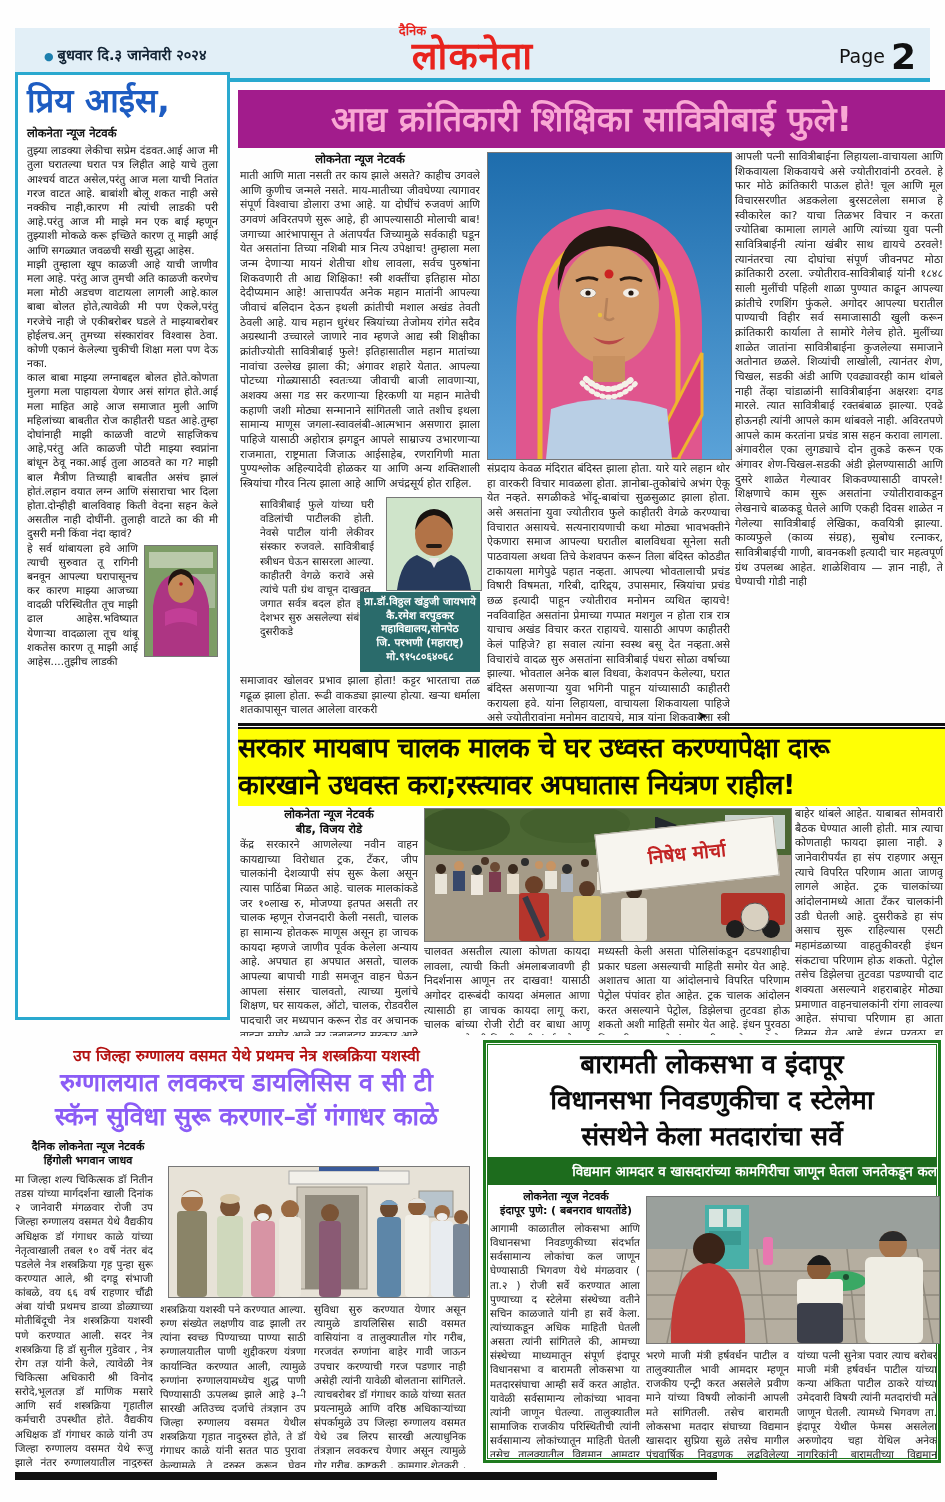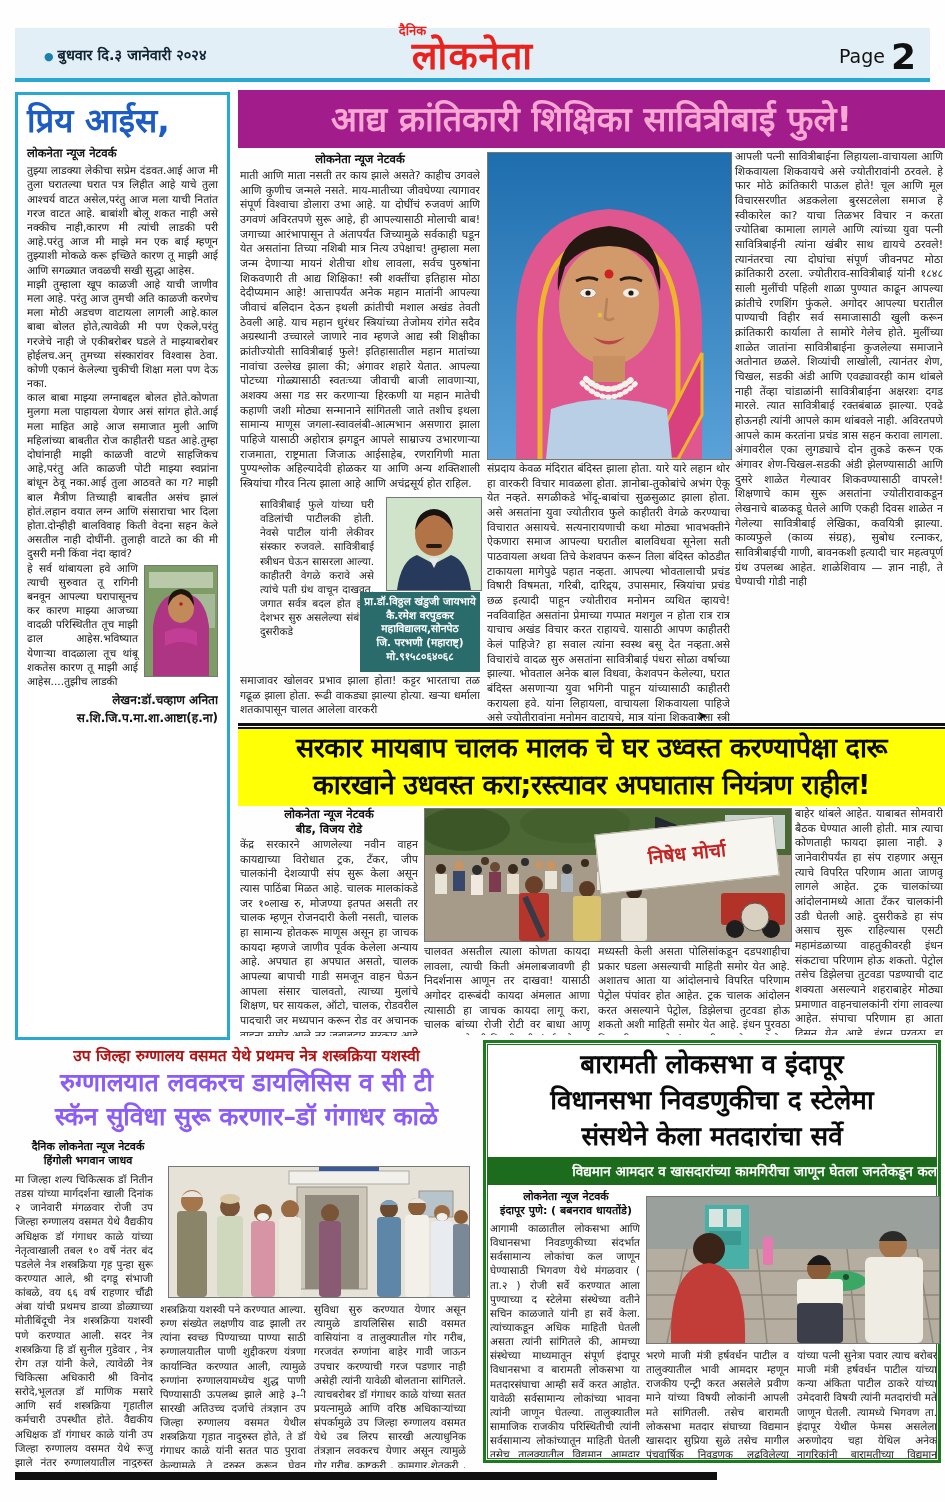--- a/index.html
+++ b/index.html
@@ -13,34 +13,34 @@
   
   #header-band{left:15px;top:28px;width:915px;height:50px;background:#e2eff7;border-bottom:4px solid #29a9cf;}
   #date-line{left:8px;top:16px;font-size:14.5px;font-weight:bold;color:#123;margin-left:21px;}
   #date-bullet{color:#1d7fae;font-size:11px;margin-right:4px;}
   #masthead{left:0;top:-4px;width:915px;text-align:center;color:#e8231d;line-height:1;}
   #masthead-top{display:block;font-size:13px;font-weight:bold;margin-left:-120px;}
   #masthead-main{display:block;font-size:38px;font-weight:bold;letter-spacing:1px;}
   #page-num{right:14px;top:8px;font-size:19px;color:#111;}
   #page-num b{font-size:36px;vertical-align:-6px;}
   
-  #letter-box{left:15px;top:92px;width:215px;height:948px;border:3px solid #2aa9cf;background:#fff;
+  #letter-box{left:15px;top:72px;width:215px;height:948px;border:3px solid #2aa9cf;background:#fff;
               box-sizing:border-box;padding:6px 9px;overflow:hidden;}
   #letter-title{color:#1d5cc2;font-size:33px;font-weight:bold;line-height:1.1;margin:2px 0 6px 0;}
   #letter-byline{font-weight:bold;font-size:11.5px;margin-bottom:3px;}
   .letter-body{font-size:10.6px;line-height:1.34;text-align:justify;white-space:pre-line;}
   #letter-author{font-weight:bold;font-size:12px;text-align:right;line-height:1.45;margin-top:4px;}
   
   #a1-headline{left:238px;top:90px;width:707px;height:58px;background:#a21c8c;color:#f9a8d4;
                font-weight:bold;font-size:34px;text-align:center;line-height:58px;white-space:nowrap;overflow:hidden;}
   .cap-box{background:#2a6b6b;color:#fff;font-weight:bold;font-size:10.5px;line-height:1.3;
            text-align:center;padding:3px 2px;box-sizing:border-box;overflow:hidden;}
   
   #a2-headline{left:238px;top:727px;width:707px;height:77px;background:#ffff05;color:#0a0a0a;
-               font-weight:bold;text-align:center;overflow:hidden;border-top:2px solid #111;}
+               font-weight:bold;text-align:left;overflow:hidden;border-top:2px solid #111;}
   #a2-headline div{font-size:27px;line-height:37px;white-space:nowrap;letter-spacing:-0.4px;}
   #banner{left:172px;top:16px;width:178px;height:58px;transform:rotate(-6deg);background:#f7f5ef;
           border:1px solid #b5b0a5;text-align:center;color:#c22323;font-weight:bold;
           font-size:19px;line-height:54px;overflow:hidden;}
   
   #a3-kicker{left:15px;top:1044px;width:463px;font-size:15.5px;font-weight:bold;color:#b31212;text-align:center;}
   #a3-headline{left:15px;top:1066px;width:463px;font-size:25px;font-weight:bold;line-height:1.35;text-align:center;color:#8b5cf6;}
   
   #a4-box{left:483px;top:1040px;width:458px;height:423px;border:3px solid #1e7a1e;box-sizing:border-box;background:#fff;
           box-shadow:inset 0 0 0 1px #fff, inset 0 0 0 2px #1e7a1e;}
@@ -81,24 +81,20 @@
           <rect x="4" y="6" width="64" height="16" fill="#cfd8c2" opacity="0.75"></rect>
           <rect x="42" y="28" width="28" height="34" fill="#c2cdb5" opacity="0.6"></rect>
           <path d="M8,110 L8,60 Q12,28 36,26 Q60,28 64,60 L64,110 Z" fill="#ad3583"></path>
           <ellipse cx="36" cy="42" rx="13" ry="15" fill="#c28a58"></ellipse>
           <path d="M23,40 Q23,24 36,23 Q49,24 49,40 Q44,29 36,28 Q28,29 23,40 Z" fill="#1f1510"></path>
           <circle cx="36" cy="38" r="1.8" fill="#b02020"></circle>
           <path d="M20,66 Q36,58 52,66 L52,80 Q36,72 20,80 Z" fill="#c23e96"></path>
         </svg>
       </span>
       <div class="letter-body">हे सर्व थांबायला हवे आणि त्याची सुरुवात तू रागिनी बनवून आपल्या घरापासूनच कर कारण माझ्या आजच्या वादळी परिस्थितीत तूच माझी ढाल आहेस.भविष्यात येणाऱ्या वादळाला तूच थांबू शकतेस कारण तू माझी आई आहेस....तुझीच लाडकी</div>
-      <div id="letter-author">
-        <div>लेखन:डॉ.चव्हाण अनिता</div>
-        <div>स.शि.जि.प.मा.शा.आष्टा(ह.ना)</div>
-      </div>
     </div>
   </div>
 
   <div class="abs" id="a1-headline">आद्य क्रांतिकारी शिक्षिका सावित्रीबाई फुले!</div>
 
   <div class="abs byline" style="left:240px;top:152px;width:240px;">लोकनेता न्यूज नेटवर्क</div>
   <div class="abs body-text" style="left:240px;top:169px;width:240px;height:328px;">माती आणि माता नसती तर काय झाले असते? काहीच उगवले आणि कुणीच जन्मले नसते. माय-मातीच्या जीवघेण्या त्यागावर संपूर्ण विश्वाचा डोलारा उभा आहे. या दोघींचं रुजवणं आणि उगवणं अविरतपणे सुरू आहे, ही आपल्यासाठी मोलाची बाब! जगाच्या आरंभापासून ते अंतापर्यंत जिच्यामुळे सर्वकाही घडून येत असतांना तिच्या नशिबी मात्र नित्य उपेक्षाच! तुम्हाला मला जन्म देणाऱ्या मायनं शेतीचा शोध लावला, सर्वच पुरुषांना शिकवणारी ती आद्य शिक्षिका! स्त्री शक्तींचा इतिहास मोठा देदीप्यमान आहे! आत्तापर्यंत अनेक महान मातांनी आपल्या जीवाचं बलिदान देऊन इथली क्रांतीची मशाल अखंड तेवती ठेवली आहे. याच महान धुरंधर स्त्रियांच्या तेजोमय रांगेत सदैव अग्रस्थानी उच्चारले जाणारे नाव म्हणजे आद्य स्त्री शिक्षीका क्रांतीज्योती सावित्रीबाई फुले! इतिहासातील महान मातांच्या नावांचा उल्लेख झाला की; अंगावर शहारे येतात. आपल्या पोटच्या गोळ्यासाठी स्वतःच्या जीवाची बाजी लावणाऱ्या, अशक्य असा गड सर करणाऱ्या हिरकणी या महान मातेची कहाणी जशी मोठ्या सन्मानाने सांगितली जाते तशीच इथला सामान्य माणूस जगला-स्वावलंबी-आत्मभान असणारा झाला पाहिजे यासाठी अहोरात्र झगडून आपले साम्राज्य उभारणाऱ्या राजमाता, राष्ट्रमाता जिजाऊ आईसाहेब, रणरागिणी माता पुण्यश्लोक अहिल्यादेवी होळकर या आणि अन्य शक्तिशाली स्त्रियांचा गौरव नित्य झाला आहे आणि अचंद्रसूर्य होत राहिल.</div>
   <div class="abs body-text" style="left:240px;top:497px;width:114px;height:173px;font-size:10.4px;margin-left:20px;">सावित्रीबाई फुले यांच्या घरी वडिलांची पाटीलकी होती. नेवसे पाटील यांनी लेकीवर संस्कार रुजवले. सावित्रीबाई स्त्रीधन घेऊन सासरला आल्या. काहीतरी वेगळे करावे असे त्यांचे पती ग्रंथ वाचून दाखवत. जगात सर्वत्र बदल होत होते. देशभर सुरु असलेल्या संबंधाने दुसरीकडे</div>
   <div class="abs body-text" style="left:240px;top:674px;width:240px;height:48px;">समाजावर खोलवर प्रभाव झाला होता! कट्टर भारताचा तळ गढूळ झाला होता. रूढी वाकड्या झाल्या होत्या. खऱ्या धर्माला शतकापासून चालत आलेला वारकरी</div>
 

